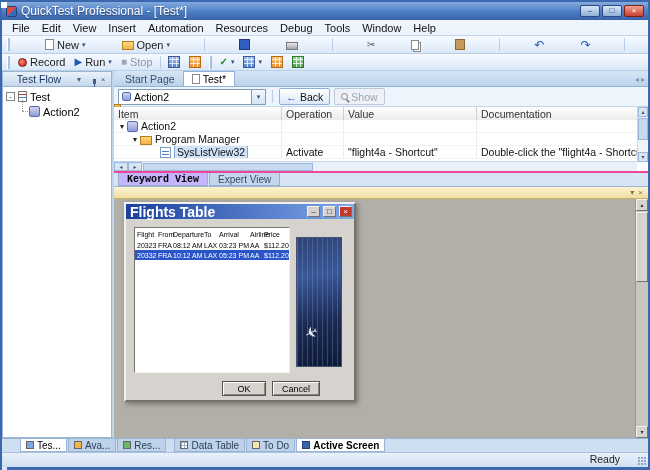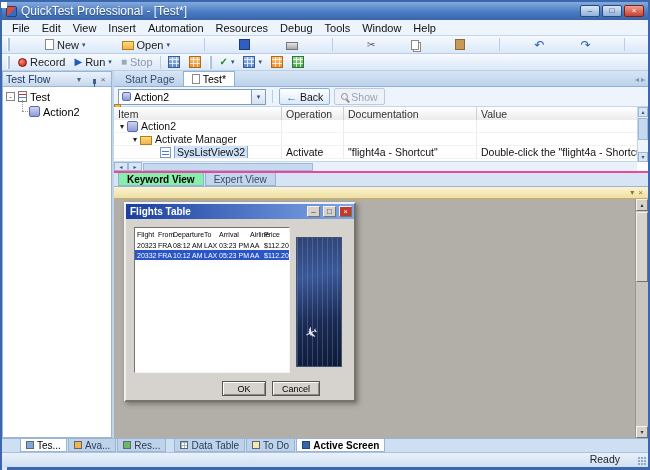--- a/index.html
+++ b/index.html
@@ -62,21 +62,21 @@
   .undo-g,.redo-g { color:#2458b8; font-size:12px; }
   .cut-g { color:#555; } .spy-g { color:#7a4aa0; } .check-g { color:#1a8a1a; font-weight:bold; }
 
   
   .main { flex:1; display:flex; min-height:0; background:#dce9f9; }
 
   
   .left-panel { width:112px; flex:none; display:flex; flex-direction:column; border-right:2px solid #c0d4ea; }
   .panel-header { height:16px; flex:none; display:flex; align-items:center; gap:2px; padding:0 3px;
                   background:linear-gradient(#eaf2fb,#c7d8ec); border:1px solid #9ab4d4; font-size:10.5px; color:#1f3a66; }
-  .ph-title { flex:1; white-space:nowrap; overflow:hidden; }
+  .ph-title { flex:1; white-space:nowrap; overflow:hidden;text-align:center; }
   .ph-ic { font-size:8px; color:#44608a; width:10px; text-align:center; }
   .pin-icon { width:7px; height:7px; position:relative; }
   .pin-icon:before { content:""; position:absolute; left:2px; top:0; width:3px; height:5px; background:#44608a; }
   .pin-icon:after  { content:""; position:absolute; left:3px; top:5px; width:1px; height:3px; background:#44608a; }
   .tree { flex:1; background:#fff; border:1px solid #9ab4d4; border-top:none; font-size:11px; padding:2px 0 0 3px; }
   .tree-row { display:flex; align-items:center; gap:3px; height:15px; white-space:nowrap; }
   .exp-box { width:9px; height:9px; border:1px solid #848484; background:#fff; font-size:8px; line-height:7px;
              text-align:center; color:#333; flex:none; }
   .tree-row.child { margin-left:13px; position:relative; padding-left:10px; }
   .tree-row.child:before { content:""; position:absolute; left:3px; top:-4px; height:11px; border-left:1px dotted #999; }
@@ -129,40 +129,40 @@
   .kw-hscroll { position:absolute; left:0; right:11px; bottom:0; height:10px; background:#e9f0f9;
                 border-top:1px solid #c5d6ec; display:flex; align-items:center; }
   .hs-btn { width:14px; height:9px; background:#d7e5f5; border:1px solid #9ab8da; font-size:6px;
             display:flex; align-items:center; justify-content:center; color:#456; }
   .hs-thumb { width:170px; height:8px; background:#c6d9ef; border:1px solid #9ab8da; margin-left:1px; }
 
   .kw-tabs { height:14px; flex:none; display:flex; gap:1px; padding-left:4px; background:#d7e4f4;
              border-bottom:1px solid #9ab4d4; font-size:10px; }
   .kw-tab { display:flex; align-items:center; padding:0 8px; border:1px solid #93b2d6; border-top:none;
             background:#c3d6ec; color:#3a4a62; }
-  .kw-tab.active { background:#86efac; color:#000; font-weight:bold; }
+  .kw-tab.active { background:#c4b5fd; color:#000; font-weight:bold;font-family:Liberation Mono, monospace; }
 
   .as-header { height:12px; flex:none; display:flex; align-items:center; justify-content:flex-end; gap:4px;
                padding-right:5px; background:linear-gradient(#fbf3d2,#f0dfa2); border-bottom:1px solid #c8b060; }
   .as-header span { font-size:8px; line-height:8px; color:#8a7428; }
 
   .as-content { flex:1; position:relative; background:#b2afa8; overflow:hidden; }
   .as-scroll { position:absolute; right:0; top:0; bottom:0; width:13px; background:#c8c5be; border-left:1px solid #9a978f; }
   .as-sb-btn { height:12px; background:#d6d3ce; border:1px solid; border-color:#f4f3f1 #76736e #76736e #f4f3f1;
                font-size:6px; text-align:center; line-height:10px; color:#333; }
   .as-sb-btn.bottom { position:absolute; bottom:0; left:0; right:0; }
   .as-thumb { position:absolute; top:13px; left:0; right:0; height:70px; background:#d6d3ce;
               border:1px solid; border-color:#f4f3f1 #76736e #76736e #f4f3f1; }
 
   
   .dialog { position:absolute; left:10px; top:3px; width:232px; height:200px; background:#d6d3ce;
             border:2px solid; border-color:#f2f1ee #76736e #76736e #f2f1ee; box-shadow:2px 2px 5px rgba(0,0,0,.35); }
   .dlg-title { height:15px; display:flex; align-items:center; gap:3px; padding:0 2px 0 4px;
                background:linear-gradient(90deg,#1a3f9e,#7fa8e8); }
-  .dlg-title-text { color:#fff; font-size:10px; font-weight:bold; flex:1; white-space:nowrap; }
+  .dlg-title-text { color:#fff; font-size:14px; font-weight:bold; flex:1; white-space:nowrap; }
   .dlg-btn { width:13px; height:11px; background:#d6d3ce; border:1px solid; border-color:#f4f3f1 #76736e #76736e #f4f3f1;
              font-size:8px; line-height:9px; text-align:center; color:#222; }
   .dlg-btn.dlg-close { background:#c0392b; color:#fff; }
   .dlg-body { position:relative; height:183px; }
   .flights-list { position:absolute; left:8px; top:8px; width:156px; height:146px; background:#fff;
                   border:1px solid; border-color:#76736e #f4f3f1 #f4f3f1 #76736e; overflow:hidden; }
   .fl-row { display:grid; grid-template-columns:21px 15px 31px 15px 31px 14px 1fr; font-size:7px;
             height:10px; align-items:center; padding-left:2px; color:#000; white-space:nowrap; }
   .fl-row.fl-head { height:12px; }
   .fl-row.selected { background:#2a55c8; color:#fff; }
@@ -380,38 +380,38 @@
         <div class="kw-btn disabled">
           <span class="magnifier"></span>
           <span>Show</span>
         </div>
       </div>
 
       <div class="kw-table">
         <div class="kw-grid kw-head">
           <div class="kw-cell">Item</div>
           <div class="kw-cell">Operation</div>
+          <div class="kw-cell">Value</div>
           <div class="kw-cell">Documentation</div>
-          <div class="kw-cell">Value</div>
         </div>
         <div class="kw-grid kw-row">
           <div class="kw-cell ind0">
             <span class="tree-arrow">▾</span>
             <span class="ic-action"></span>
             <span>Action2</span>
           </div>
           <div class="kw-cell"></div>
           <div class="kw-cell"></div>
           <div class="kw-cell"></div>
         </div>
         <div class="kw-grid kw-row">
           <div class="kw-cell ind1">
             <span class="tree-arrow">▾</span>
             <span class="ic-folder"></span>
-            <span>Activate Manager</span>
+            <span>Program Manager</span>
           </div>
           <div class="kw-cell"></div>
           <div class="kw-cell"></div>
           <div class="kw-cell"></div>
         </div>
         <div class="kw-grid kw-row">
           <div class="kw-cell ind2">
             <span class="ic-list"></span>
             <span class="sel-item">SysListView32</span>
           </div>

